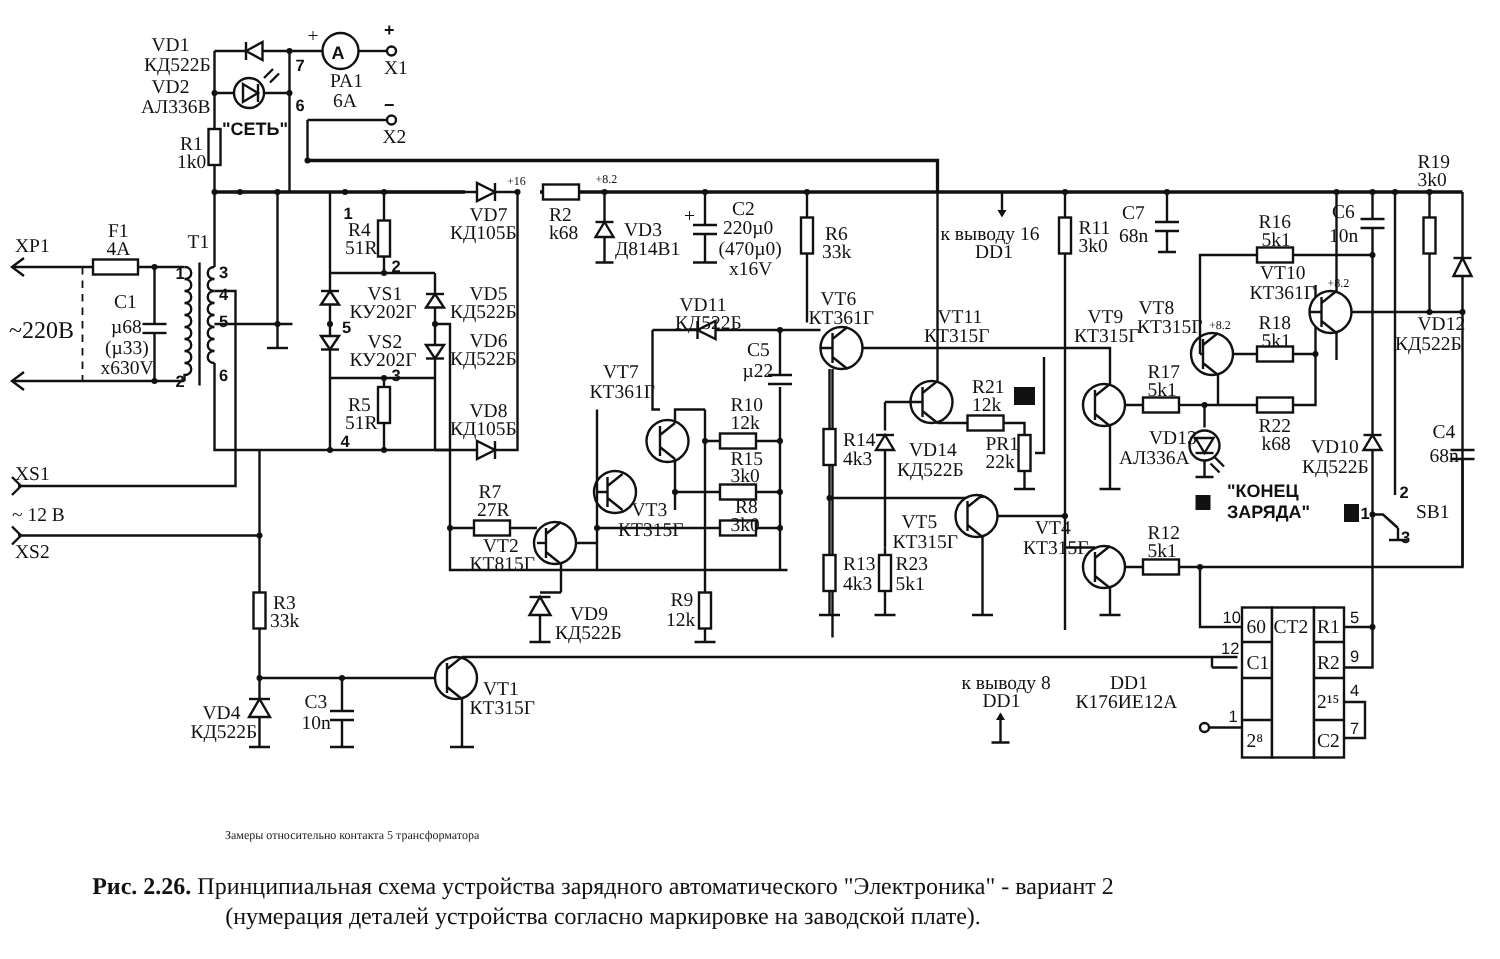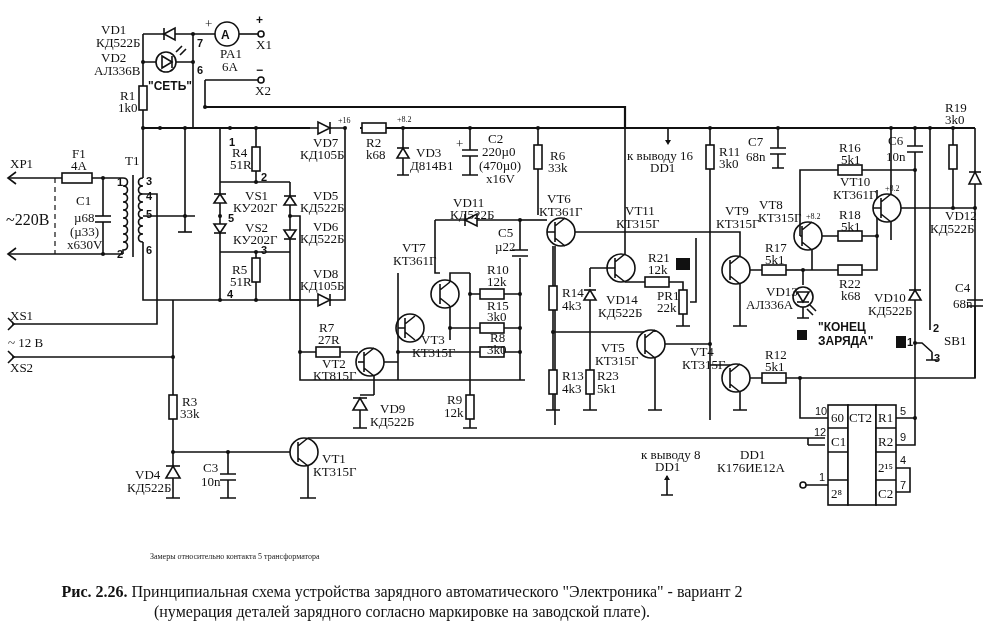--- a/index.html
+++ b/index.html
@@ -464,13 +464,13 @@
     <text x="717" y="472" class="lbl">К176ИЕ12А</text>
     <text x="641" y="459" class="lbl">к выводу 8</text>
     <text x="655" y="471" class="lbl">DD1</text>
     <path class="w" d="M667,476 V495 M661,495 H673"></path>
       <polygon points="664,480 670,480 667,475" class="fillb"></polygon>
   </g>
 </svg>
 
 <div class="note">Замеры относительно контакта 5 трансформатора</div>
 <div class="caption cap1"><span class="cap-num">Рис. 2.26.</span> <span>Принципиальная схема устройства зарядного автоматического "Электроника" - вариант 2</span></div>
-<div class="caption cap2">(нумерация деталей зарядного согласно маркировке на заводской плате).</div>
+<div class="caption cap2">(нумерация деталей устройства согласно маркировке на заводской плате).</div>
 
 </body></html>

